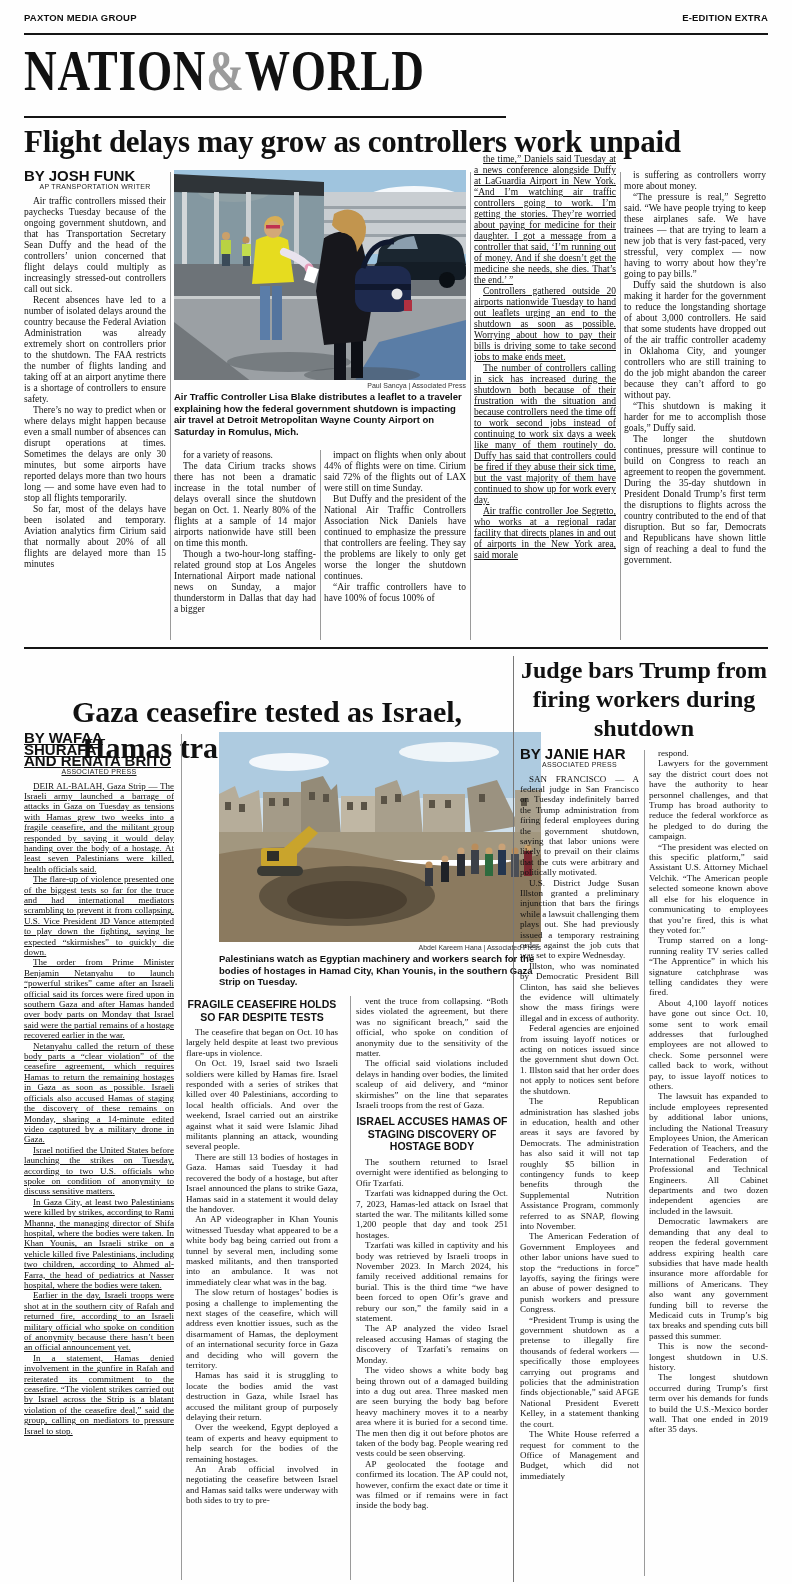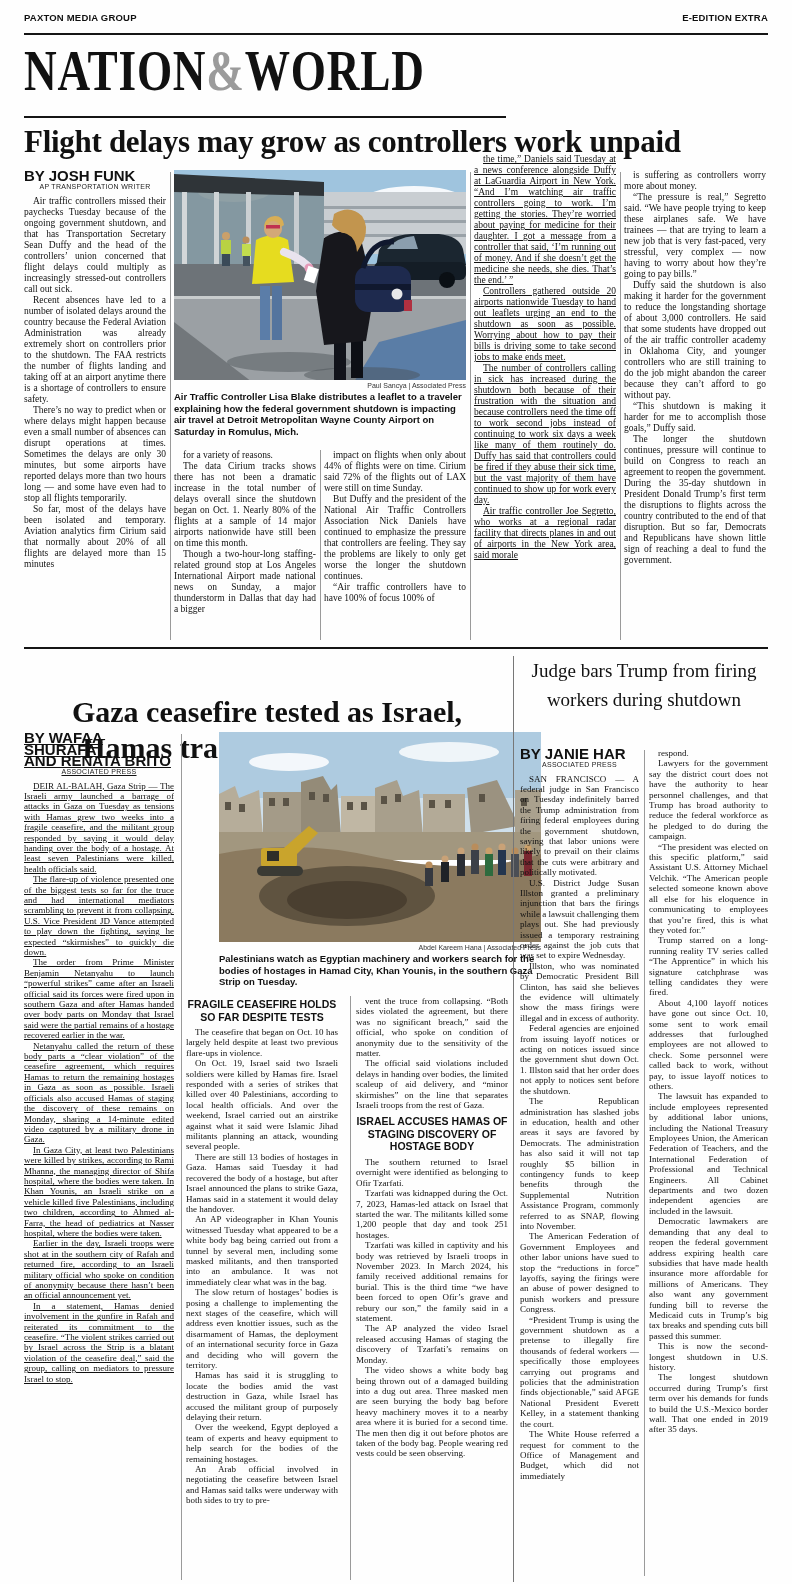--- a/index.html
+++ b/index.html
@@ -19,21 +19,21 @@
   .tcol{position:absolute;overflow:hidden;text-align:justify;}
   .fcol{font-size:9.5px;line-height:11px;}
   .gcol,.jcol{font-size:9px;line-height:10.4px;}
   .para{margin:0;text-indent:9px;}
   .photo{position:absolute;}
   .photo svg{display:block;width:100%;}
   .credit{font-family:"Liberation Sans",sans-serif;font-size:7px;color:#333;text-align:right;line-height:9px;margin-top:1px;}
   .caption{font-family:"Liberation Sans",sans-serif;font-weight:bold;font-size:9.5px;line-height:11.5px;color:#111;text-align:left;margin-top:1px;}
   .subhead{font-family:"Liberation Sans",sans-serif;font-weight:bold;font-size:10.5px;line-height:12.5px;text-align:center;margin:2px 0 4px 0;text-indent:0;}
   .h2{position:absolute;left:24px;width:486px;top:654px;text-align:center;font-size:30px;font-weight:700;line-height:36px;margin-top:40px;}
-  .h3{position:absolute;left:520px;width:248px;top:656px;text-align:center;font-size:19px;font-weight:400;line-height:29px;}
+  .h3{position:absolute;left:520px;width:248px;top:656px;text-align:center;font-size:24px;font-weight:700;line-height:29px;}
 </style>
 </head>
 <body>
 
 <div id="page">
 
   <div class="hdr">
     <span>PAXTON MEDIA GROUP</span>
     <span>E-EDITION EXTRA</span>
   </div>
@@ -162,20 +162,21 @@
 
   <div class="tcol gcol" style="top:732px;left:24px;width:150px;height:848px;text-decoration:underline;">
     <div class="byline">BY WAFAA SHURAFA</div>
     <div class="byline">AND RENATA BRITO</div>
     <div class="byrole">ASSOCIATED PRESS</div>
     <div>
         <p class="para">DEIR AL-BALAH, Gaza Strip — The Israeli army launched a barrage of attacks in Gaza on Tuesday as tensions with Hamas grew two weeks into a fragile ceasefire, and the militant group responded by saying it would delay handing over the body of a hostage. At least seven Palestinians were killed, health officials said.</p>
         <p class="para">The flare-up of violence presented one of the biggest tests so far for the truce and had international mediators scrambling to prevent it from collapsing. U.S. Vice President JD Vance attempted to play down the fighting, saying he expected “skirmishes” to quickly die down.</p>
         <p class="para">The order from Prime Minister Benjamin Netanyahu to launch “powerful strikes” came after an Israeli official said its forces were fired upon in southern Gaza and after Hamas handed over body parts on Monday that Israel said were the partial remains of a hostage recovered earlier in the war.</p>
         <p class="para">Netanyahu called the return of these body parts a “clear violation” of the ceasefire agreement, which requires Hamas to return the remaining hostages in Gaza as soon as possible. Israeli officials also accused Hamas of staging the discovery of these remains on Monday, sharing a 14-minute edited video captured by a military drone in Gaza.</p>
+        <p class="para">Israel notified the United States before launching the strikes on Tuesday, according to two U.S. officials who spoke on condition of anonymity to discuss sensitive matters.</p>
         <p class="para">In Gaza City, at least two Palestinians were killed by strikes, according to Rami Mhanna, the managing director of Shifa hospital, where the bodies were taken. In Khan Younis, an Israeli strike on a vehicle killed five Palestinians, including two children, according to Ahmed al-Farra, the head of pediatrics at Nasser hospital, where the bodies were taken.</p>
         <p class="para">Earlier in the day, Israeli troops were shot at in the southern city of Rafah and returned fire, according to an Israeli military official who spoke on condition of anonymity because there hasn’t been an official announcement yet.</p>
         <p class="para">In a statement, Hamas denied involvement in the gunfire in Rafah and reiterated its commitment to the ceasefire. “The violent strikes carried out by Israel across the Strip is a blatant violation of the ceasefire deal,” said the group, calling on mediators to pressure Israel to stop.</p>
       </div>
   </div>
 
   <div class="photo" style="top:732px;left:186px;width:322px;margin-left:33px;">
     <svg viewBox="0 0 322 210" height="210" preserveAspectRatio="none">
       <rect width="322" height="120" fill="#aecbe0"></rect>
       <rect y="66" width="322" height="54" fill="#cfe0ec"></rect>
@@ -275,20 +276,21 @@
         <p class="para">vent the truce from collapsing. “Both sides violated the agreement, but there was no significant breach,” said the official, who spoke on condition of anonymity due to the sensitivity of the matter.</p>
         <p class="para">The official said violations included delays in handing over bodies, the limited scaleup of aid delivery, and “minor skirmishes” on the line that separates Israeli troops from the rest of Gaza.</p>
       </div>
     <div class="subhead" style="margin-top:5px;">ISRAEL ACCUSES HAMAS OF STAGING DISCOVERY OF HOSTAGE BODY</div>
     <div>
         <p class="para">The southern returned to Israel overnight were identified as belonging to Ofir Tzarfati.</p>
         <p class="para">Tzarfati was kidnapped during the Oct. 7, 2023, Hamas-led attack on Israel that started the war. The militants killed some 1,200 people that day and took 251 hostages.</p>
         <p class="para">Tzarfati was killed in captivity and his body was retrieved by Israeli troops in November 2023. In March 2024, his family received additional remains for burial. This is the third time “we have been forced to open Ofir’s grave and rebury our son,” the family said in a statement.</p>
         <p class="para">The AP analyzed the video Israel released accusing Hamas of staging the discovery of Tzarfati’s remains on Monday.</p>
         <p class="para">The video shows a white body bag being thrown out of a damaged building into a dug out area. Three masked men are seen burying the body bag before heavy machinery moves it to a nearby area where it is buried for a second time. The men then dig it out before photos are taken of the body bag. People wearing red vests could be seen observing.</p>
+        <p class="para">AP geolocated the footage and confirmed its location. The AP could not, however, confirm the exact date or time it was filmed or if remains were in fact inside the body bag.</p>
       </div>
   </div>
 
   <div class="vrule" style="top:734px;left:181px;height:846px;"></div>
   <div class="vrule" style="top:996px;left:350px;height:584px;"></div>
 
   <div class="vrule" style="top:656px;left:513px;height:926px;background:#777;"></div>
 
   <div class="h3">Judge bars Trump from firing workers during shutdown</div>
 

